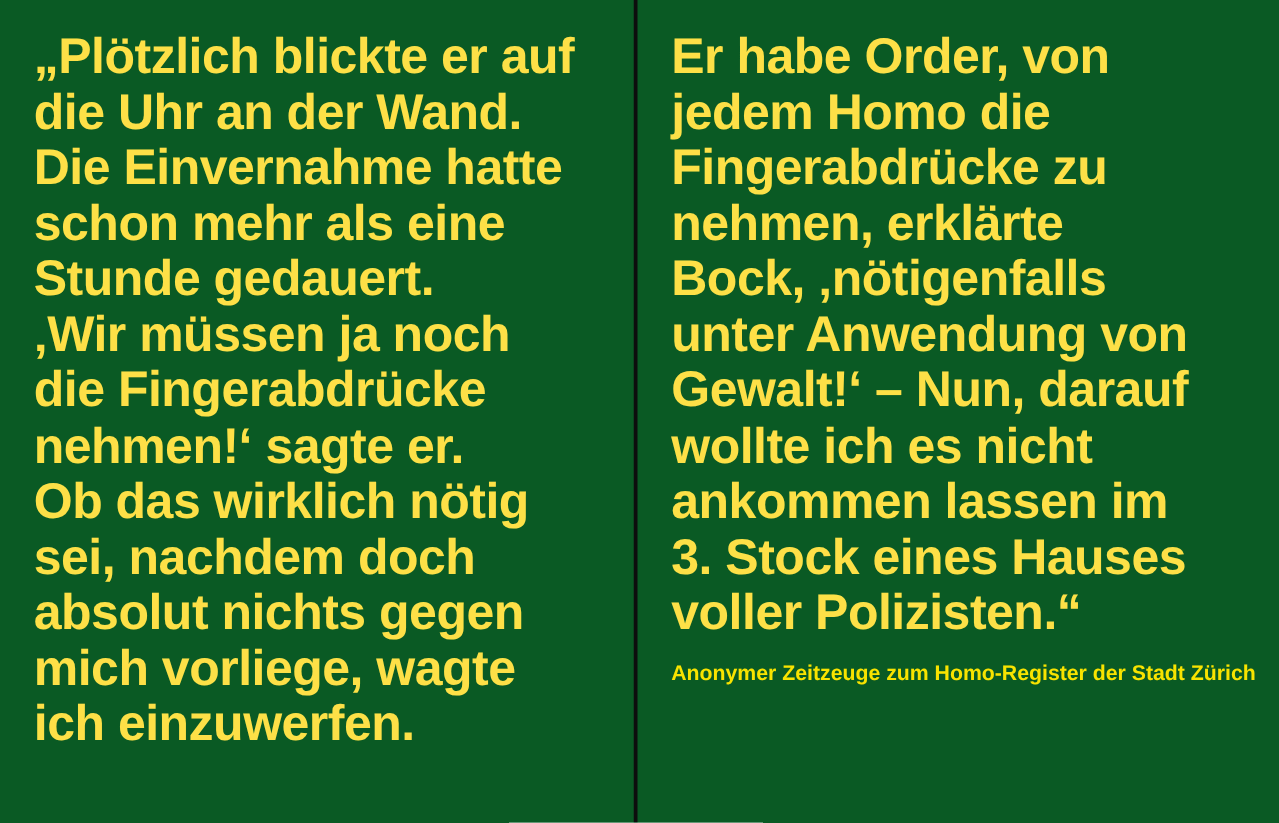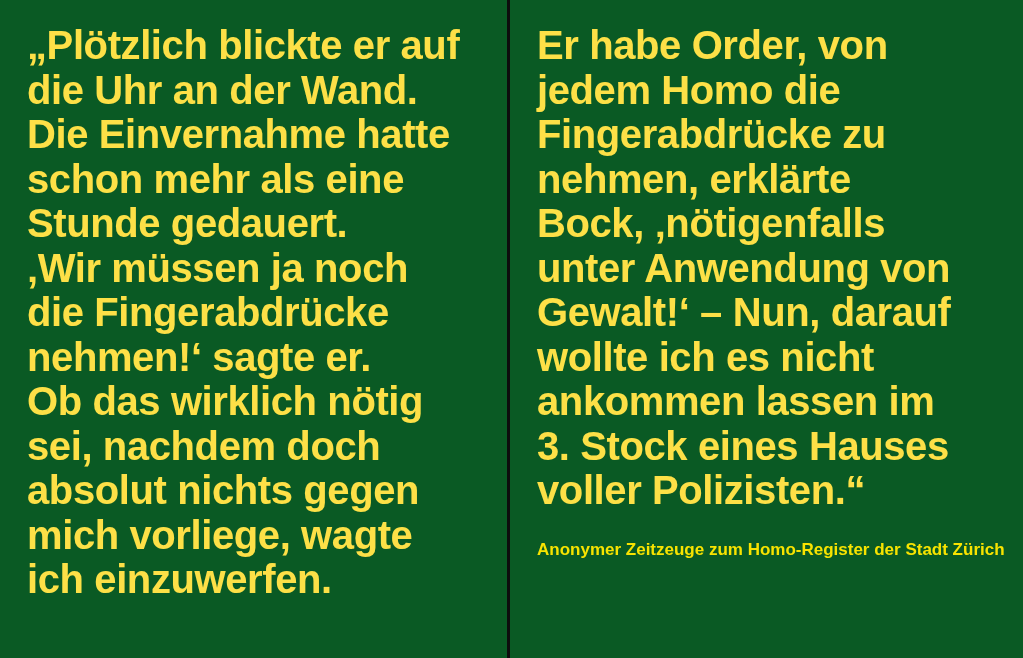--- a/index.html
+++ b/index.html
@@ -32,21 +32,21 @@
   .quote {
     margin: 0;
     color: #fde047;
     font-weight: 700;
     font-size: 40px;
     line-height: 44.5px;
     letter-spacing: -0.4px;
     white-space: pre-line;
   }
   .attribution {
-    margin: 26px 0 0 0;
+    margin: 15px 0 0 0;
     color: #f8e300;
     font-weight: 700;
     font-size: 17px;
     line-height: 22px;
     letter-spacing: 0;
     white-space: nowrap;
   }
 </style>
 </head>
 <body>

